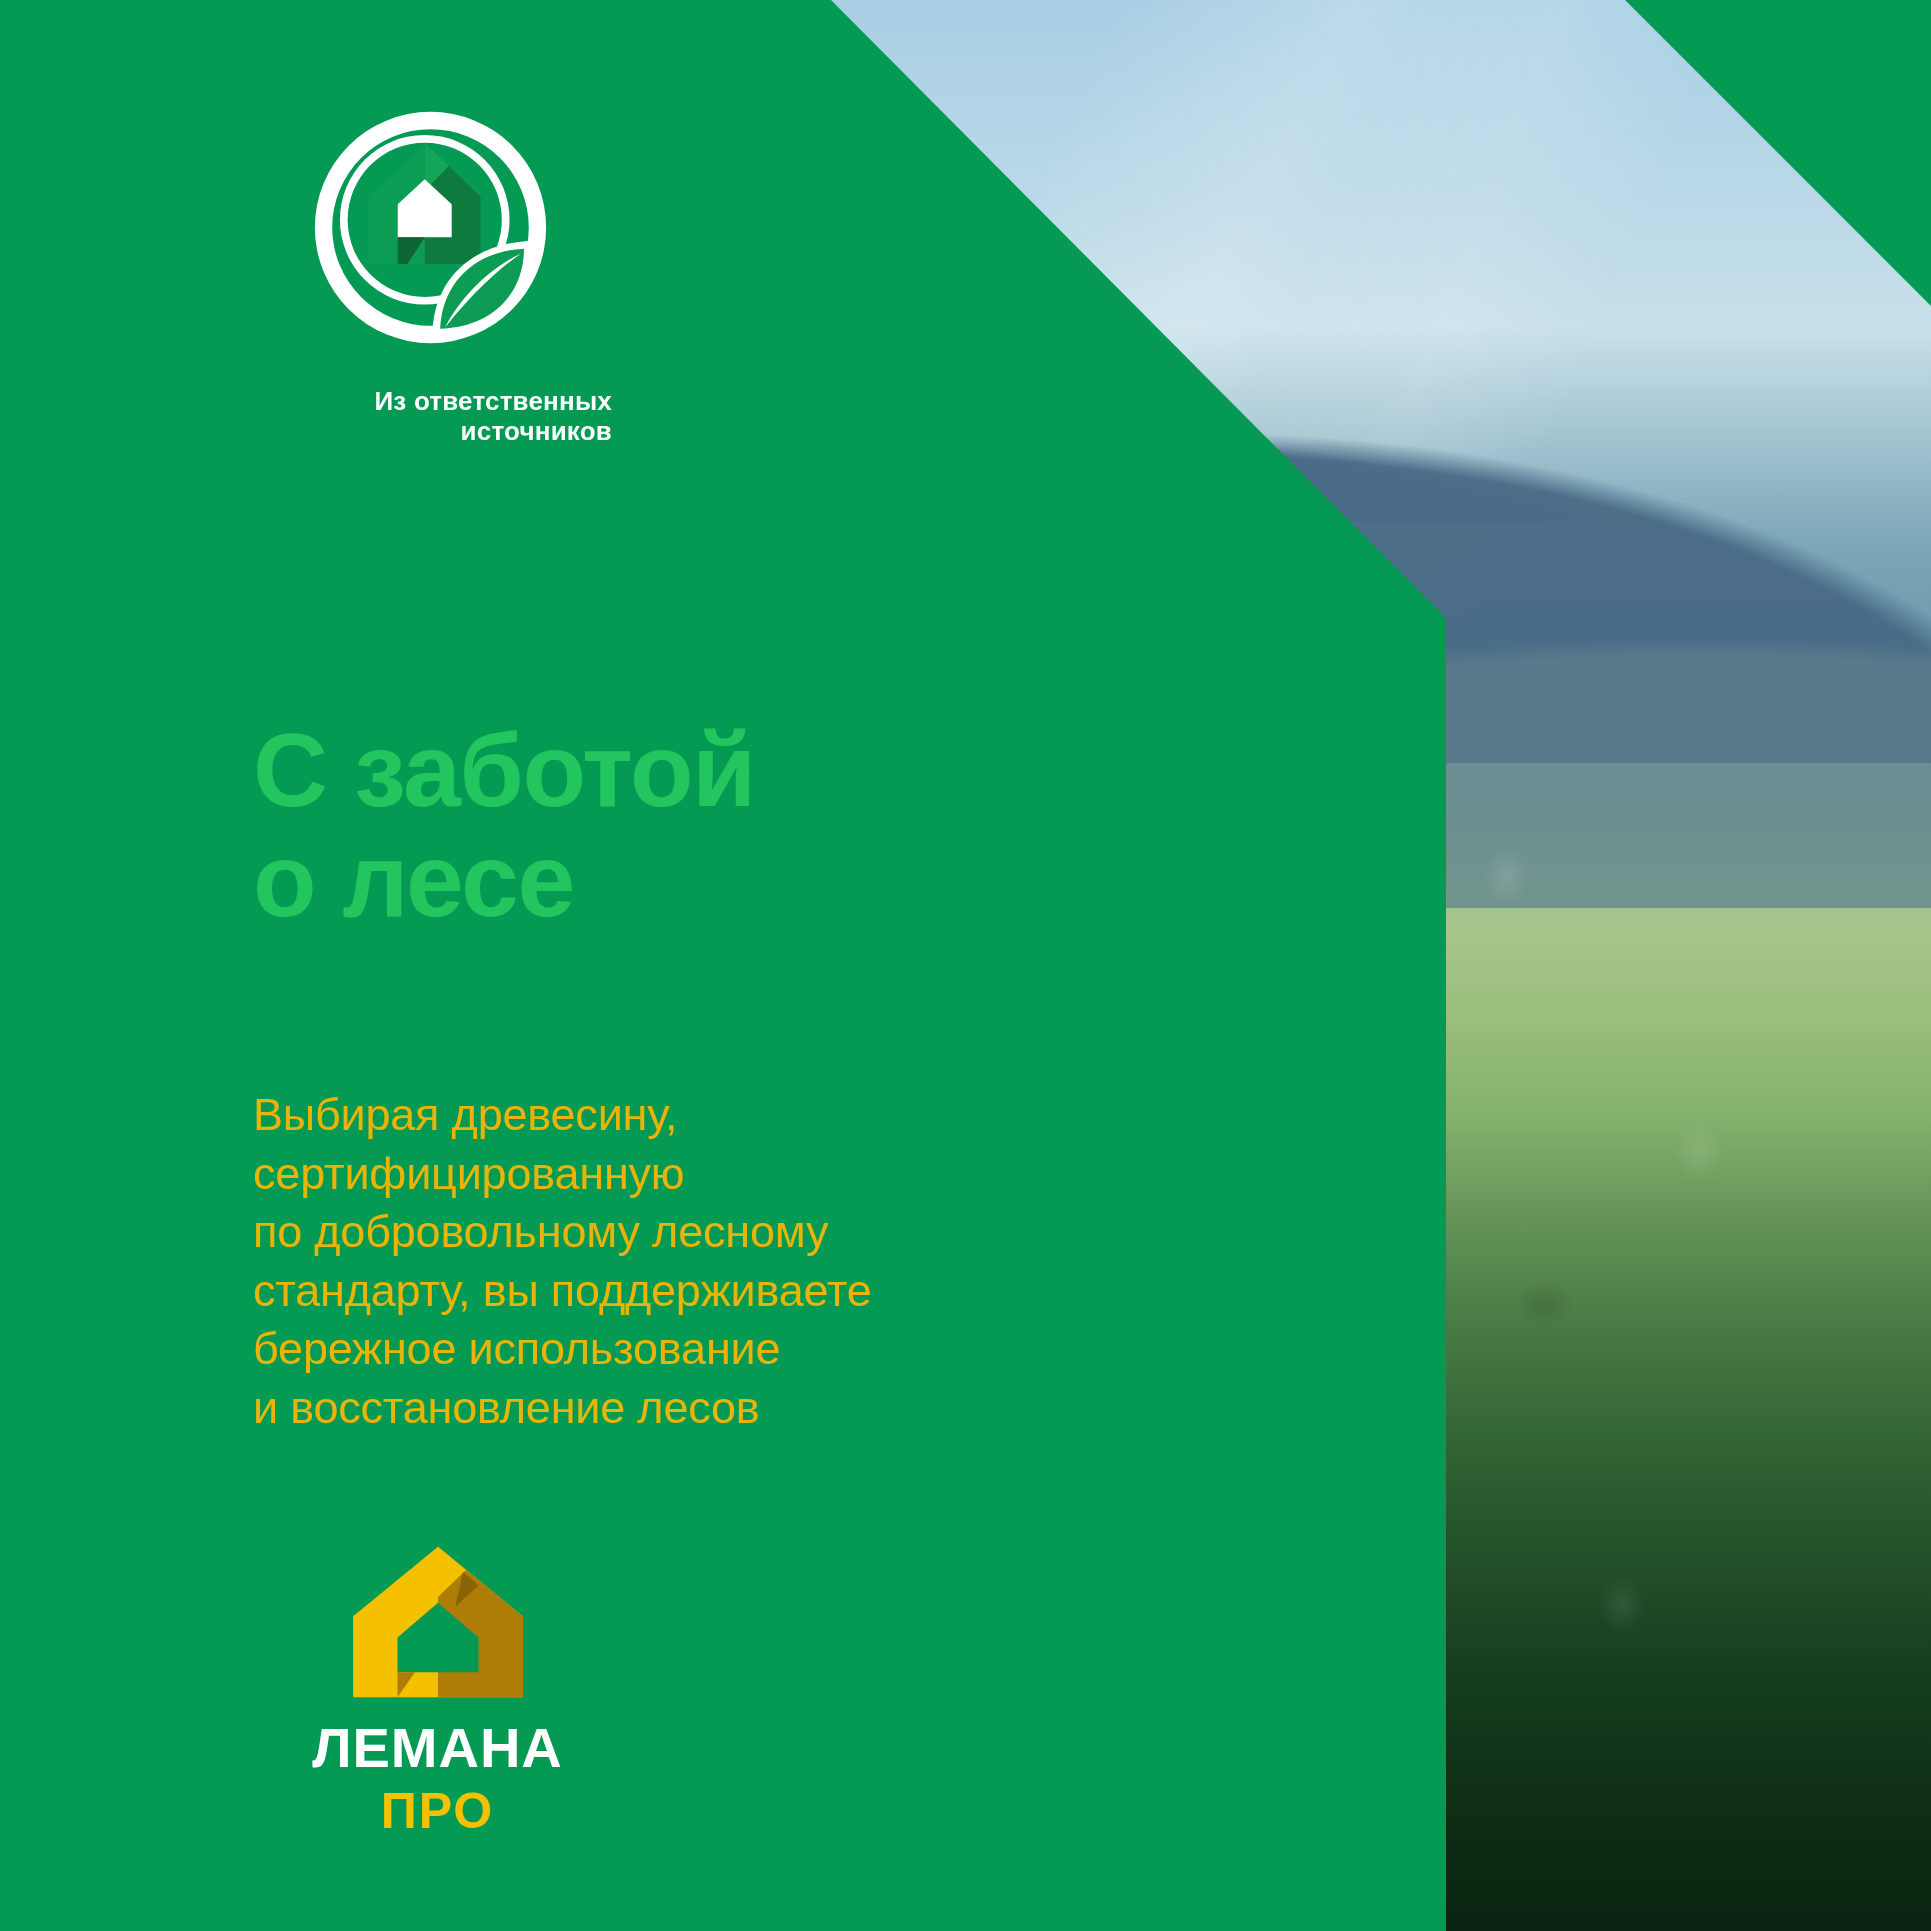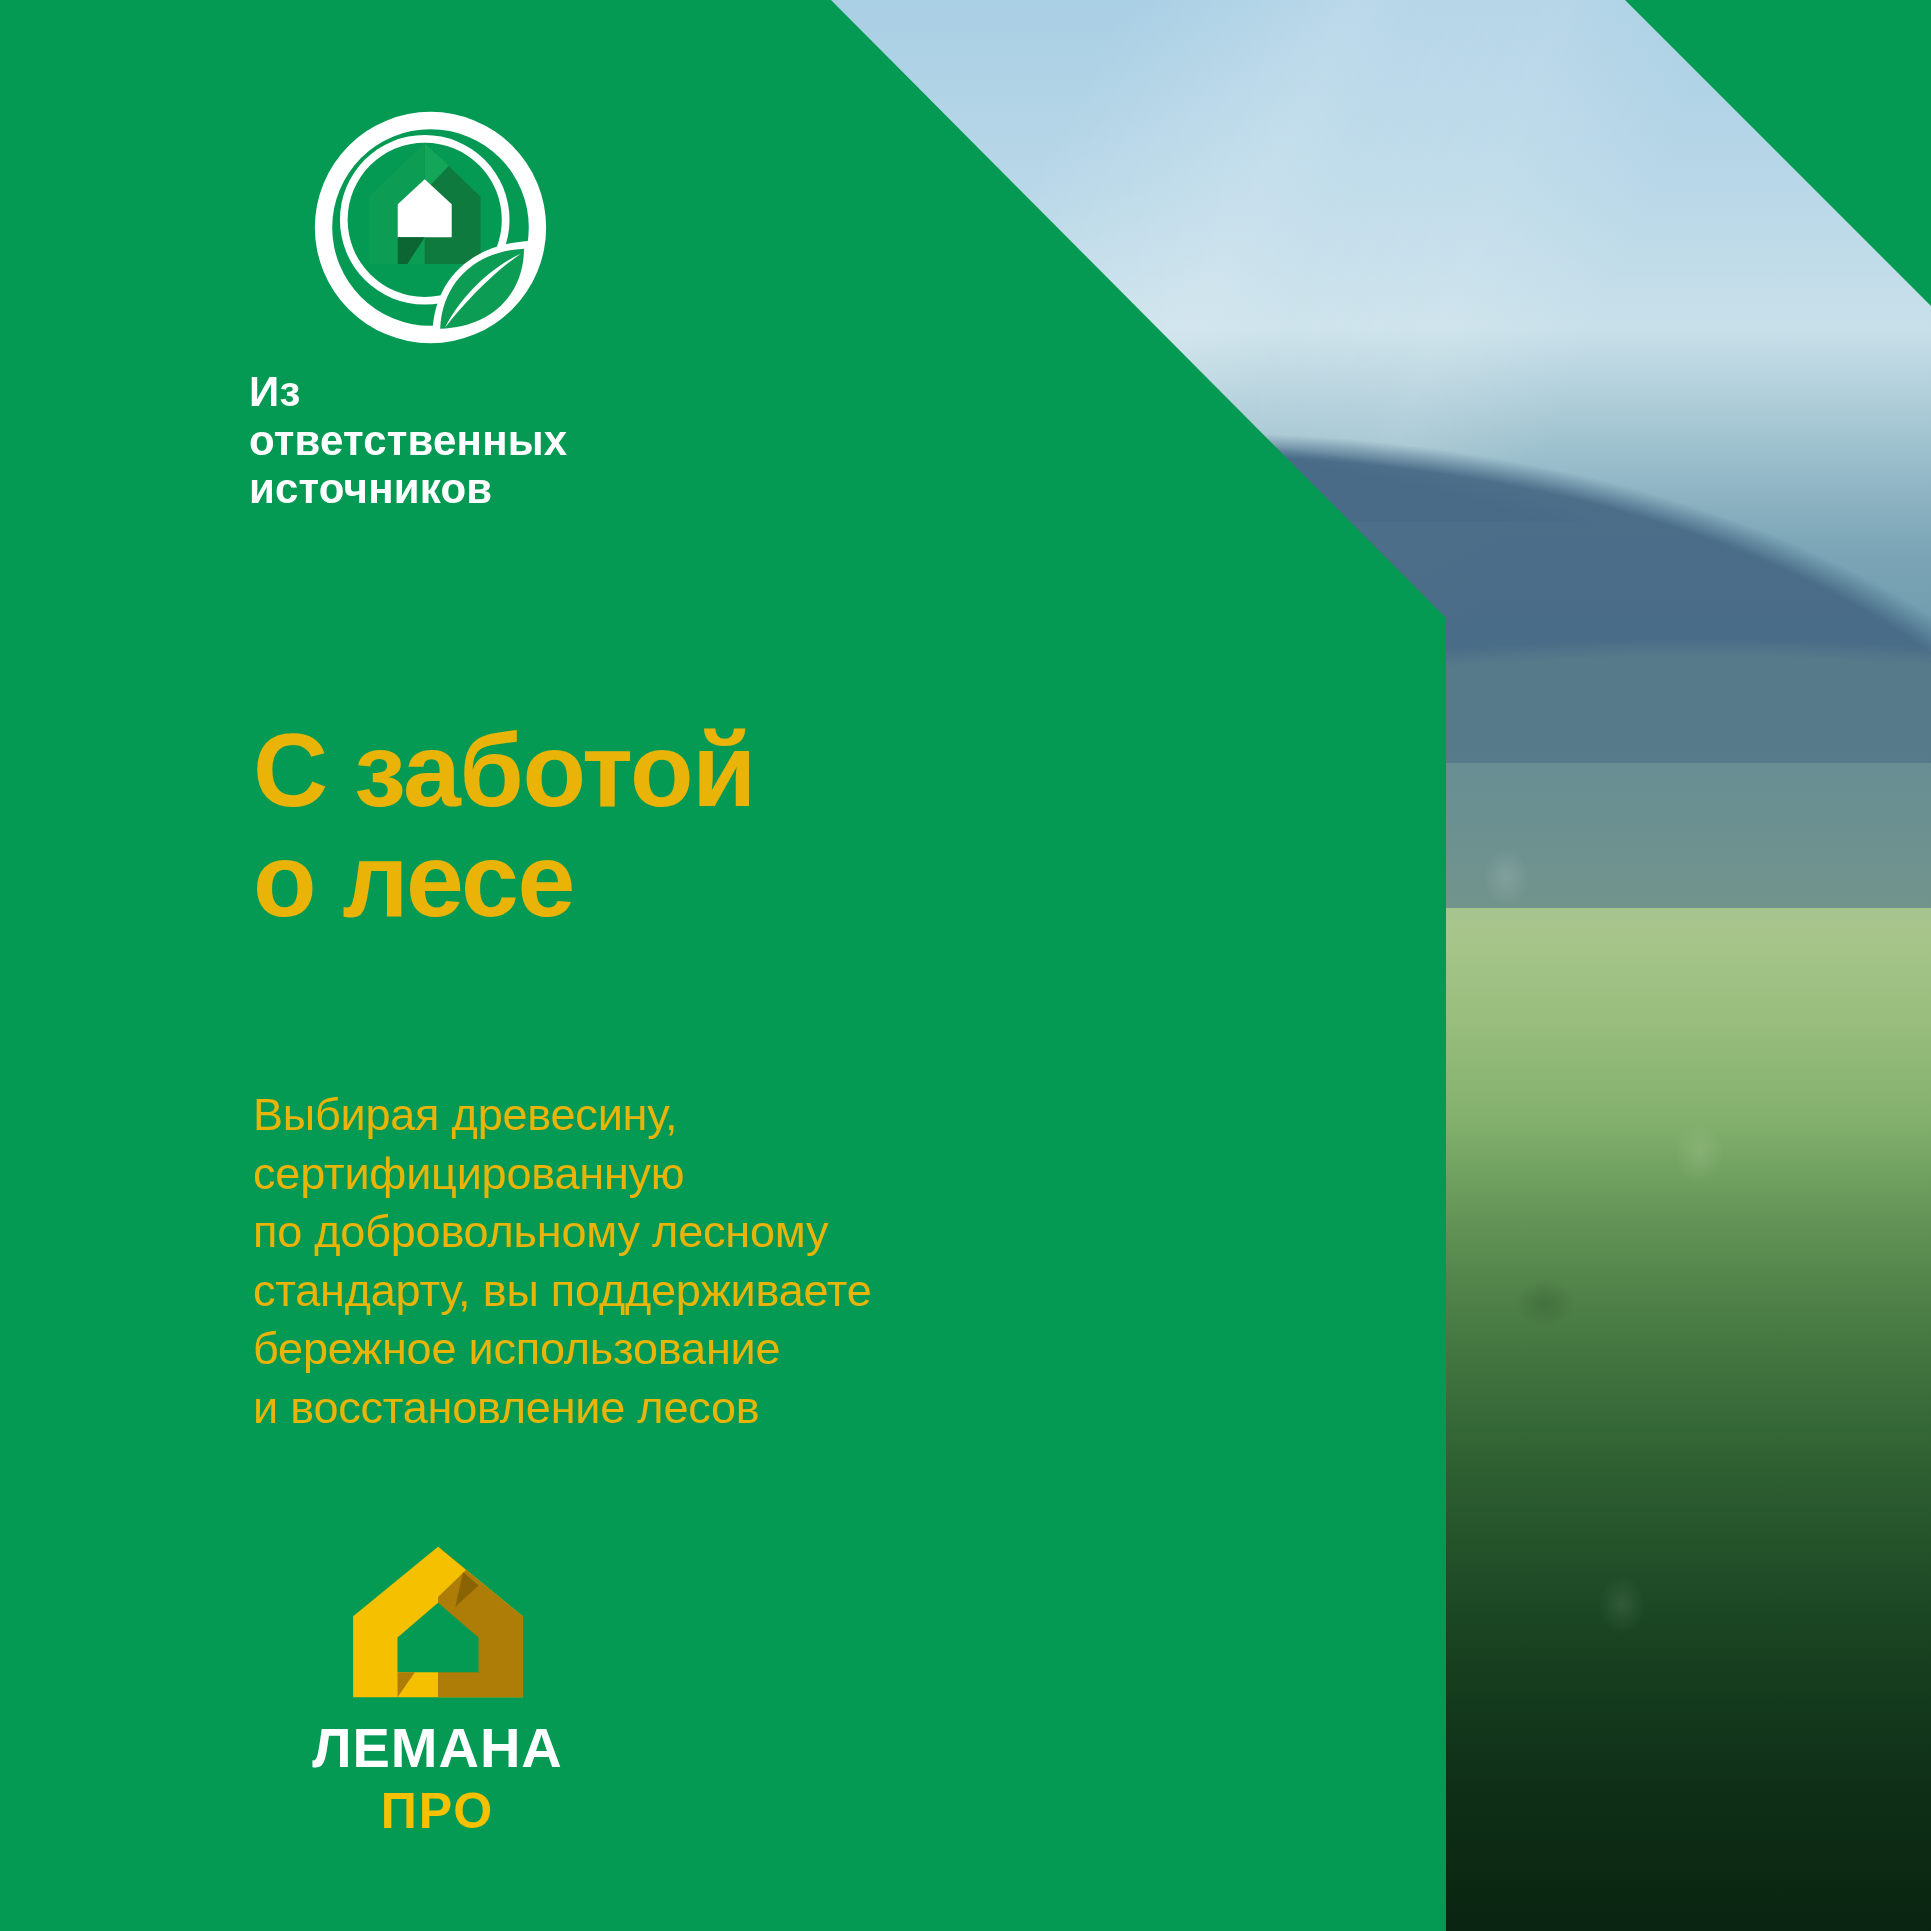--- a/index.html
+++ b/index.html
@@ -121,36 +121,36 @@
 
   
   .eco-badge {
     position: absolute;
     left: 249px;
     top: 108px;
     width: 363px;
   }
   .eco-mark { width: 239px; height: 239px; display: block; margin: 0 auto; }
   .eco-caption {
-    margin-top: 21px;
-    text-align: left;
+    margin-top: 39px;
+    text-align: right;
     color: #ffffff;
-    font-size: 42px;
+    font-size: 26px;
     font-weight: bold;
     line-height: 1.16;
     letter-spacing: 0.2px;
     white-space: pre-line;
   }
 
   
   .headline {
     position: absolute;
     left: 253px;
     top: 645px;
-    color: #eab308;
+    color: #22c55e;
     font-size: 104px;
     font-weight: bold;
     line-height: 1.06;
     letter-spacing: -1.4px;
     white-space: pre-line;
   }
 
   
   .body-copy {
     position: absolute;

